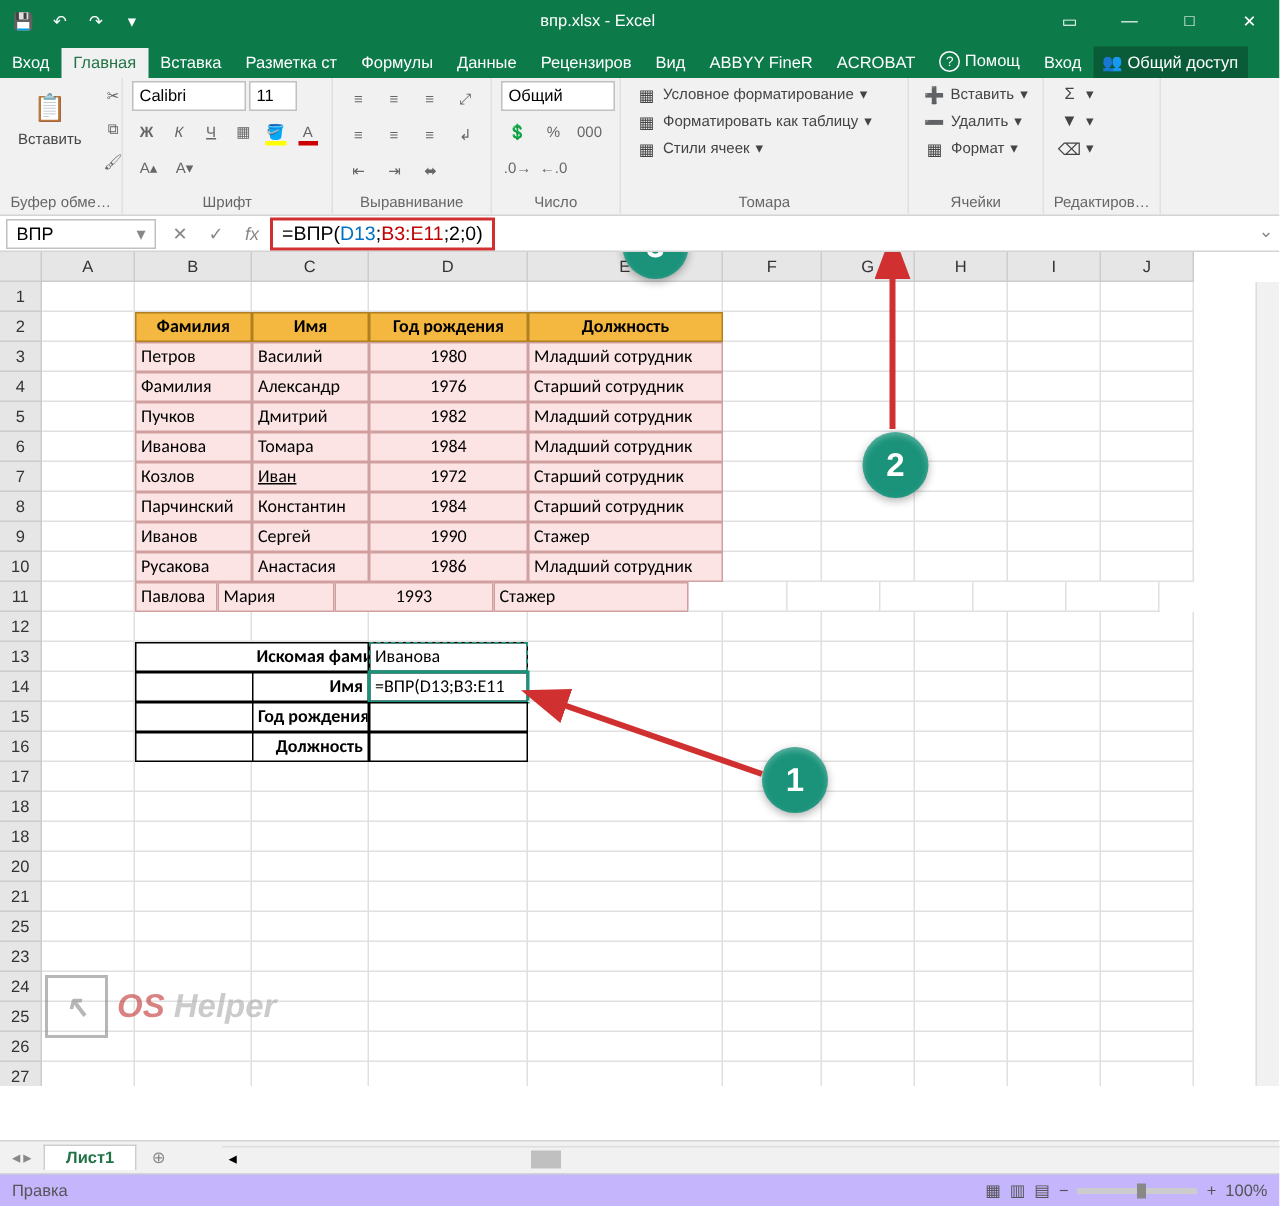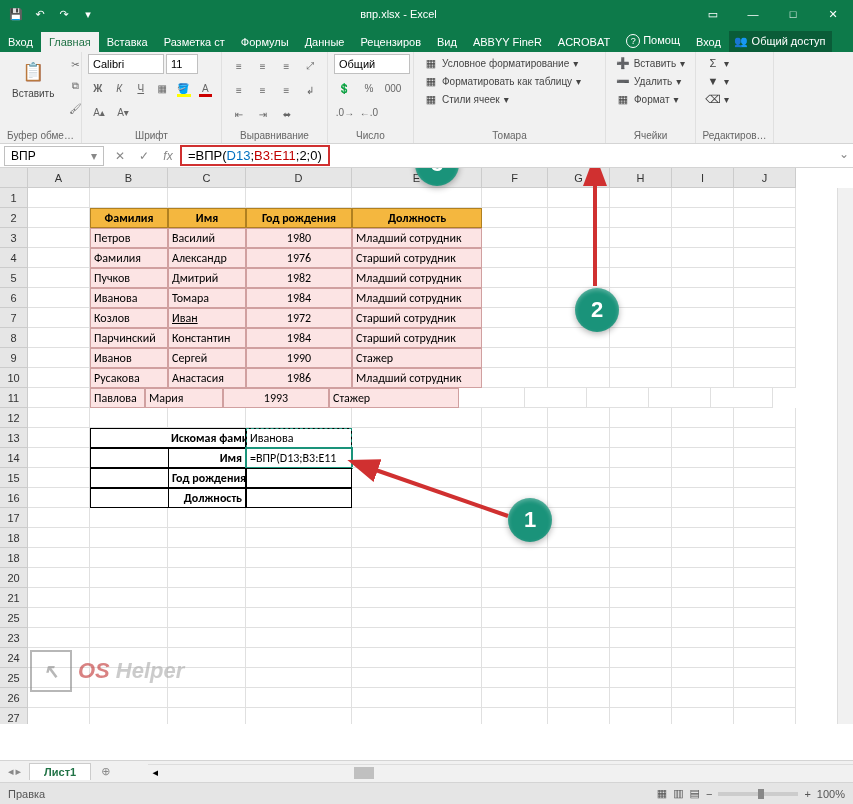--- a/index.html
+++ b/index.html
@@ -46,21 +46,21 @@
   .hdr-cell{ background:#f4b73f; font-weight:bold; text-align:center; border:1px solid #b08020;}
   .data-cell{ background:#fce4e4; border:1px solid #d0a0a0;}
   .lookup-label{ background:#fff; font-weight:bold; text-align:right; border:1px solid #000;}
   .lookup-val{ background:#fff; border:1px solid #000;}
   .sel-cell{ outline:2px solid #1a937a; outline-offset:-1px;}
   .callout{ position:absolute; width:44px; height:44px; border-radius:50%; background:#1a937a; color:#fff; font-size:22px; font-weight:bold; display:flex; align-items:center; justify-content:center; box-shadow:0 2px 6px rgba(0,0,0,0.3), inset 0 2px 4px rgba(255,255,255,0.3);}
   .arrow-svg{ position:absolute; pointer-events:none;}
   .sheet-tabs{ position:absolute; bottom:22px; left:0; right:0; height:22px; background:#f1f1f1; border-top:1px solid #d4d4d4; display:flex; align-items:center; font-size:11px;}
   .sheet-tabs .nav{ display:flex; gap:2px; padding:0 8px; color:#888;}
   .sheet-tab{ background:#fff; border:1px solid #ccc; border-bottom:none; padding:2px 14px; color:#217346; font-weight:bold;}
-  .statusbar{ position:absolute; bottom:0; left:0; right:0; height:22px; background:#e5e5e5; border-top:1px solid #d4d4d4; display:flex; align-items:center; justify-content:space-between; font-size:11px; padding:0 8px; color:#555;}
+  .statusbar{ position:absolute; bottom:0; left:0; right:0; height:22px; background:#c4b5fd; border-top:1px solid #d4d4d4; display:flex; align-items:center; justify-content:space-between; font-size:11px; padding:0 8px; color:#555;}
   .zoom{ display:flex; align-items:center; gap:6px;}
   .zoom .slider{ width:80px; height:4px; background:#ccc; position:relative;}
   .zoom .slider::after{ content:""; position:absolute; left:40px; top:-3px; width:6px; height:10px; background:#888;}
   .vscroll{ position:absolute; right:0; top:20px; bottom:0; width:16px; background:#f1f1f1; border-left:1px solid #ddd;}
   .hscroll{ position:absolute; bottom:0; left:28px; height:16px; right:16px; background:#f1f1f1; border-top:1px solid #ddd; display:flex; align-items:center;}
   .hscroll .thumb{ position:absolute; left:28%; width:20px; height:12px; background:#c0c0c0; top:2px;}
   .watermark{ position:absolute; left:30px; bottom:32px; display:flex; align-items:center; gap:6px; opacity:.6; font-size:22px; font-style:italic; font-weight:bold;}
   .watermark .wic{ width:42px; height:42px; border:2px solid #888; display:flex; align-items:center; justify-content:center; font-size:20px; color:#888;}
   .formula-exp{ position:absolute; right:4px; top:2px; color:#888; font-size:12px;}
 </style>

